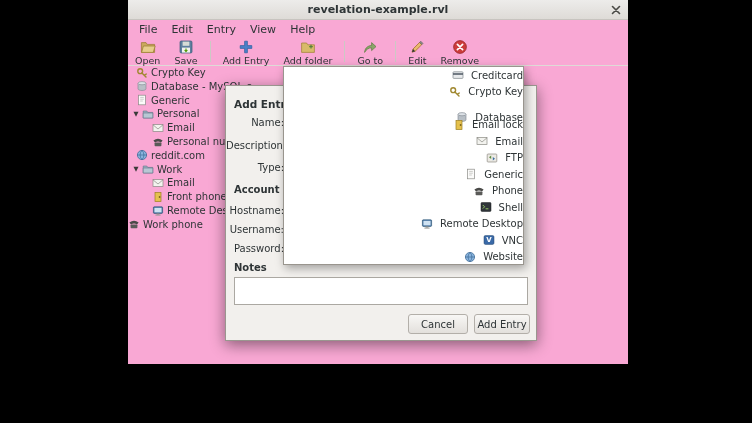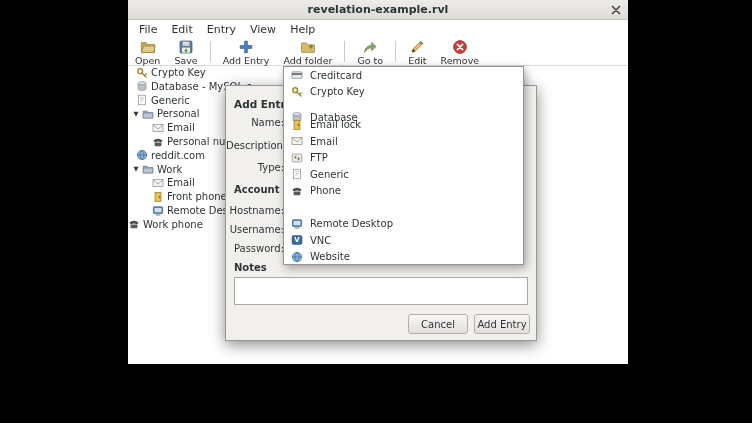--- a/index.html
+++ b/index.html
@@ -1,18 +1,18 @@
 <!DOCTYPE html>
 <html><head>
 <meta charset="utf-8">
 <style>
   * { margin:0; padding:0; box-sizing:border-box; }
   body { background:#000; font-family:"DejaVu Sans", sans-serif; }
   .stage { position:relative; width:752px; height:423px; background:#000; overflow:hidden; margin:0 auto; }
-  .window { position:absolute; left:128px; top:0; width:500px; height:364px; background:#ffffff; color:#2e3436; }
+  .window { position:absolute; left:128px; top:0; width:500px; height:364px; background:#f9a8d4; color:#2e3436; }
 
   .titlebar { position:absolute; left:0; top:0; right:0; height:20px;
     background:linear-gradient(#edecea,#dedbd7); border-bottom:1px solid #c7c4bf;
     display:flex; align-items:center; justify-content:center; font-size:11px; font-weight:bold; }
   .close-btn { position:absolute; right:5px; top:3px; width:14px; height:14px; cursor:pointer; }
   .close-btn svg { width:100%; height:100%; display:block; }
 
   .menubar { position:absolute; left:0; top:21px; right:0; height:17px; display:flex;
     align-items:center; padding-left:4px; font-size:11px; }
   .menu-item { padding:1px 7px; }
@@ -44,21 +44,21 @@
     background:#fff; border:1px solid #aba8a2; resize:none; font-family:"DejaVu Sans",sans-serif; font-size:10px; }
   .dlg-btn { position:absolute; top:228px; height:20px; border:1px solid #b3afa9; border-radius:3px;
     background:linear-gradient(#f8f7f5,#e3e0dc); font-size:10px; display:flex;
     align-items:center; justify-content:center; cursor:pointer; }
   .btn-cancel { left:182px; width:60px; }
   .btn-submit { left:248px; width:56px; }
 
   .popup { position:absolute; left:155px; top:66px; width:241px; height:199px;
     background:#fff; border:1px solid #99958e; box-shadow:2px 3px 9px rgba(0,0,0,.35); z-index:10; }
   .popup-row { position:absolute; left:0; right:0; height:16.5px; display:flex;
-    align-items:center; padding-left:7px; font-size:10px; color:#2e3436; cursor:pointer; }
+    align-items:center; padding-left:7px; font-size:10px; color:#2e3436; cursor:pointer;justify-content:flex-end; }
   .popup-row .mini-icon { margin-right:7px; }
 </style>
 </head>
 <body>
 
 <div class="stage">
   <div class="window">
 
     <div class="titlebar">
       <span>revelation-example.rvl</span>
@@ -357,20 +357,30 @@
         </div>
         <div class="popup-row" style="top: 115.5px;">
           <span class="mini-icon">
             <svg viewBox="0 0 12 12">
               <path d="M1.4 4.4 q4.6 -3.4 9.2 0 l-1.6 2.2 q-3 -2 -6 0 z" fill="#4a4a48"></path>
               <rect x="2.6" y="6.4" width="6.8" height="3.8" rx="0.8" fill="#5a5a58"></rect>
             </svg>
           </span>
           <span>Phone</span>
         </div>
+        <div class="popup-row" style="top: 132px;">
+          <span class="mini-icon">
+            <svg viewBox="0 0 12 12">
+              <rect x="1" y="1.6" width="10" height="8.8" rx="0.8" fill="#30353a" stroke="#15181b" stroke-width="0.5"></rect>
+              <path d="M2.8 4 l1.8 1.8 -1.8 1.8" fill="none" stroke="#9fd96a" stroke-width="0.9"></path>
+              <path d="M5.6 7.8 h2.8" stroke="#9fd96a" stroke-width="0.9"></path>
+            </svg>
+          </span>
+          <span>Shell</span>
+        </div>
         <div class="popup-row" style="top: 148.5px;">
           <span class="mini-icon">
             <svg viewBox="0 0 12 12">
               <rect x="1.4" y="1.8" width="9.2" height="6.6" rx="0.8" fill="#3f6f9f" stroke="#28506f" stroke-width="0.6"></rect>
               <rect x="2.4" y="2.8" width="7.2" height="4.6" fill="#cfe2f2"></rect>
               <rect x="4.6" y="8.4" width="2.8" height="1.2" fill="#8a8a86"></rect>
               <rect x="3.4" y="9.6" width="5.2" height="1" fill="#9a9a96"></rect>
             </svg>
           </span>
           <span>Remote Desktop</span>

